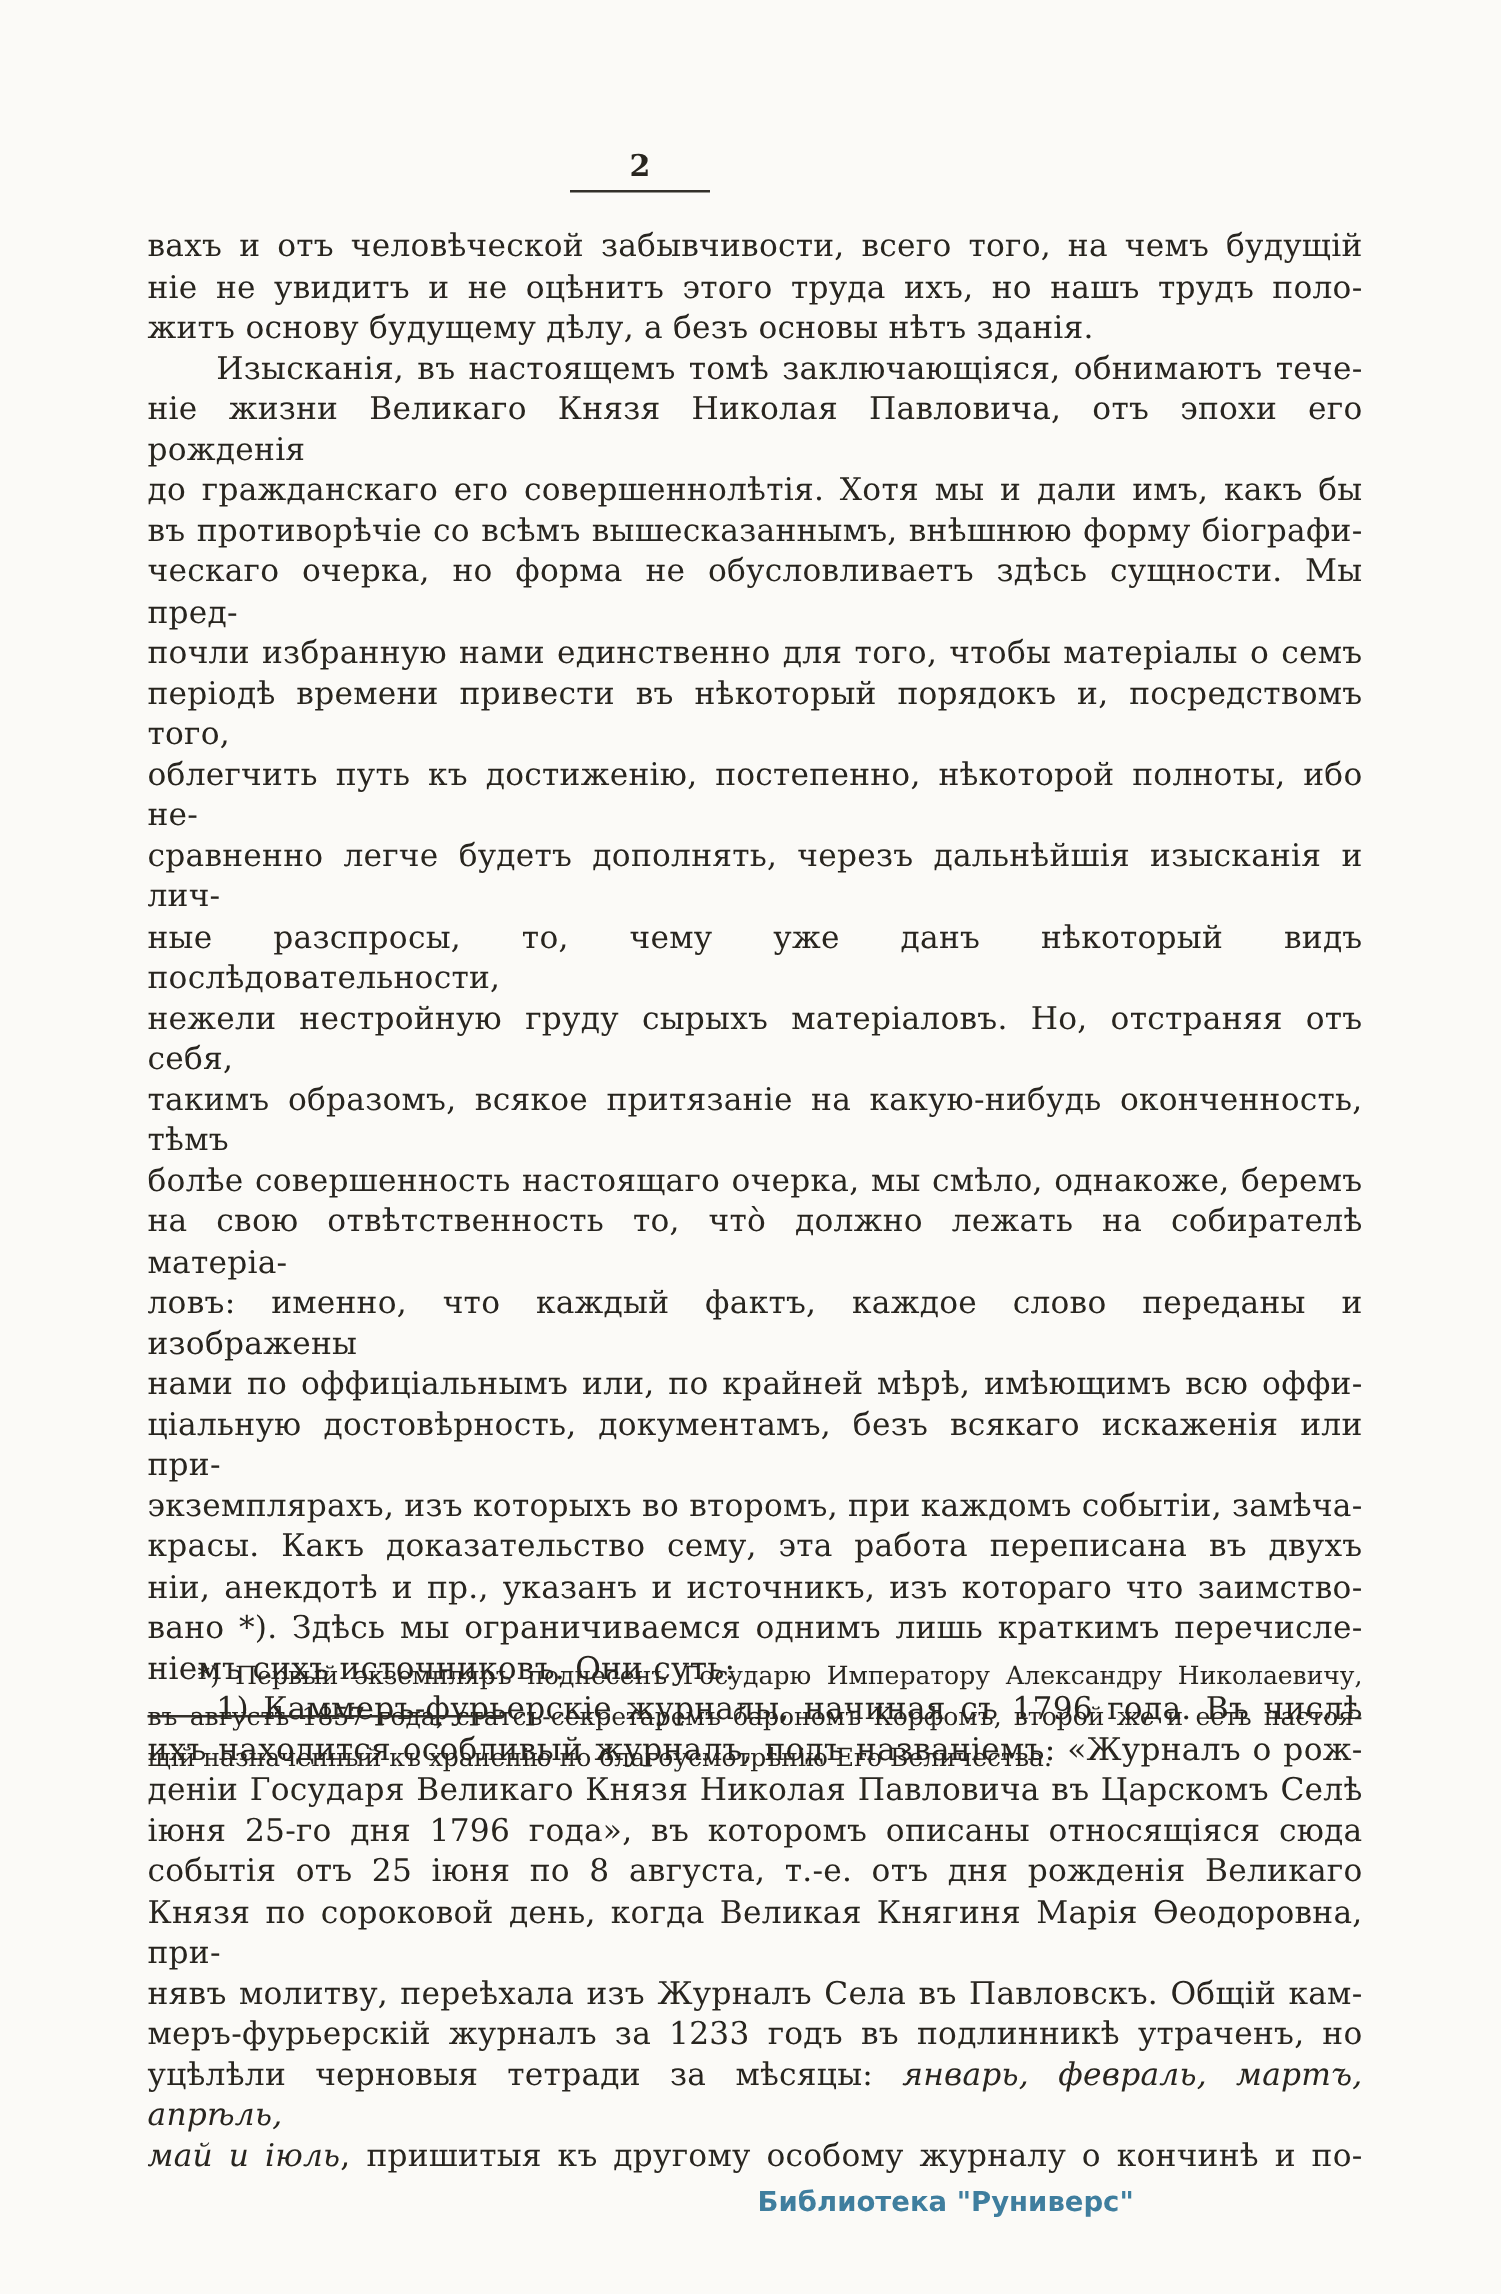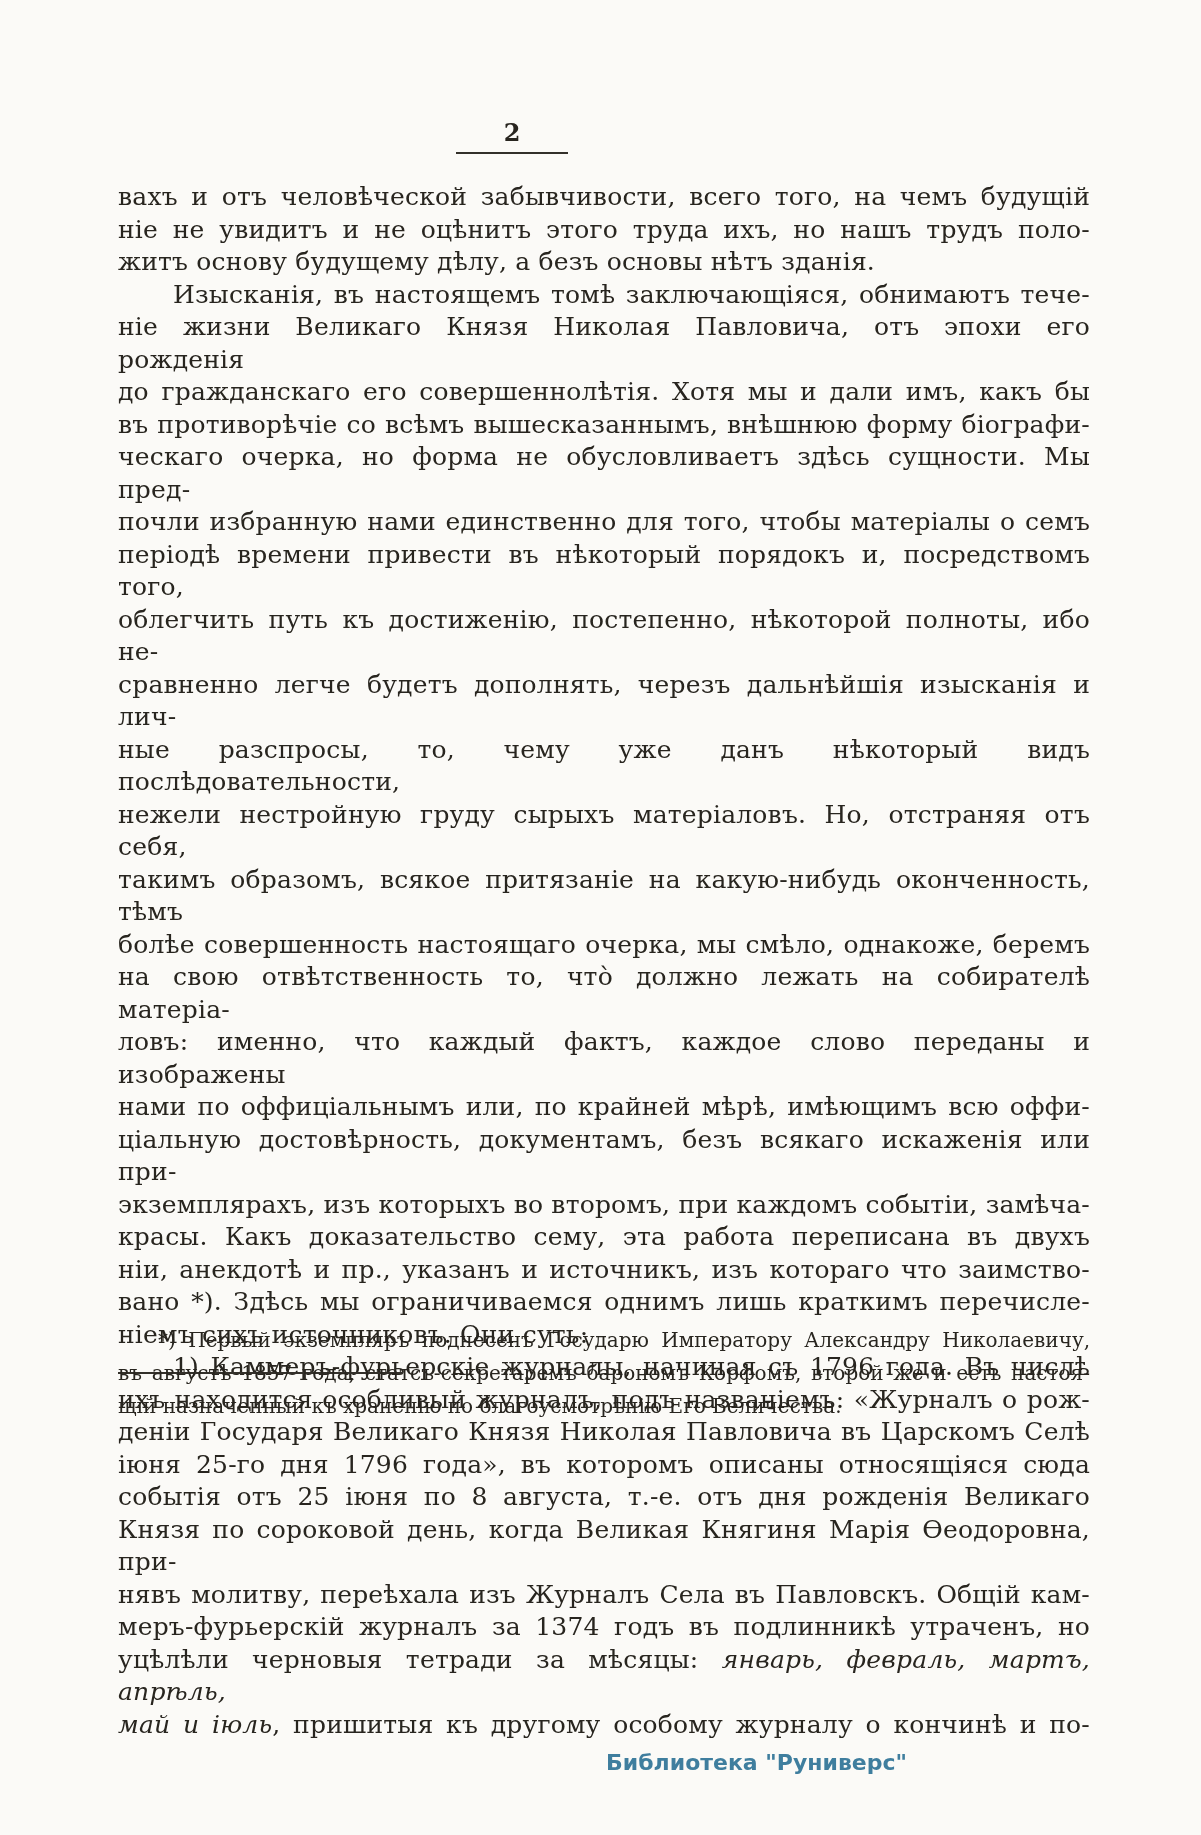--- a/index.html
+++ b/index.html
@@ -114,21 +114,21 @@
         <div class="line"><span>ніемъ сихъ источниковъ. Они суть:</span></div>
       </div>
       <div>
         <div class="line jl indent"><span>1) Каммеръ-фурьерскіе журналы, начиная съ 1796 года. Въ числѣ</span></div>
         <div class="line jl"><span>ихъ находится особливый журналъ, подъ названіемъ: «Журналъ о рож-</span></div>
         <div class="line jl"><span>деніи Государя Великаго Князя Николая Павловича въ Царскомъ Селѣ</span></div>
         <div class="line jl"><span>іюня 25-го дня 1796 года», въ которомъ описаны относящіяся сюда</span></div>
         <div class="line jl"><span>событія отъ 25 іюня по 8 августа, т.-е. отъ дня рожденія Великаго</span></div>
         <div class="line jl"><span>Князя по сороковой день, когда Великая Княгиня Марія Ѳеодоровна, при-</span></div>
         <div class="line jl"><span>нявъ молитву, переѣхала изъ Журналъ Села въ Павловскъ. Общій кам-</span></div>
-        <div class="line jl"><span>меръ-фурьерскій журналъ за 1374 годъ въ подлинникѣ утраченъ, но</span></div>
+        <div class="line jl"><span>меръ-фурьерскій журналъ за 1233 годъ въ подлинникѣ утраченъ, но</span></div>
         <div class="line jl"><span>уцѣлѣли черновыя тетради за мѣсяцы: </span><span class="it">январь, февраль, мартъ, апрѣль,</span></div>
         <div class="line jl"><span class="it">май и іюль</span><span>, пришитыя къ другому особому журналу о кончинѣ и по-</span></div>
       </div>
     </div>
 
   <div class="footnote-separator"></div>
 
   <div class="footnote-block">
       <div>
         <div class="line jl indent"><span>*) Первый экземпляръ поднесенъ Государю Императору Александру Николаевичу,</span></div>

